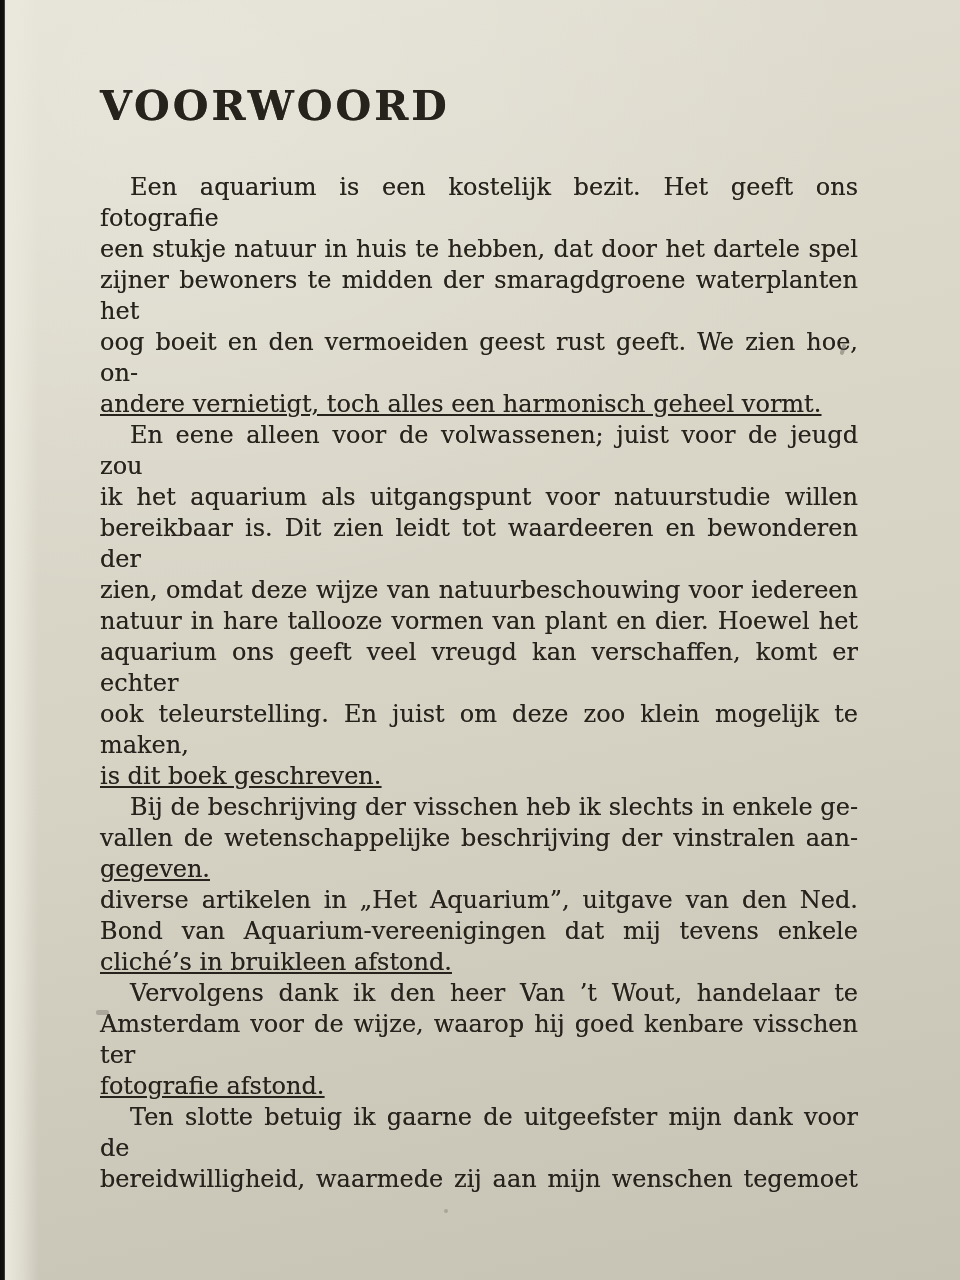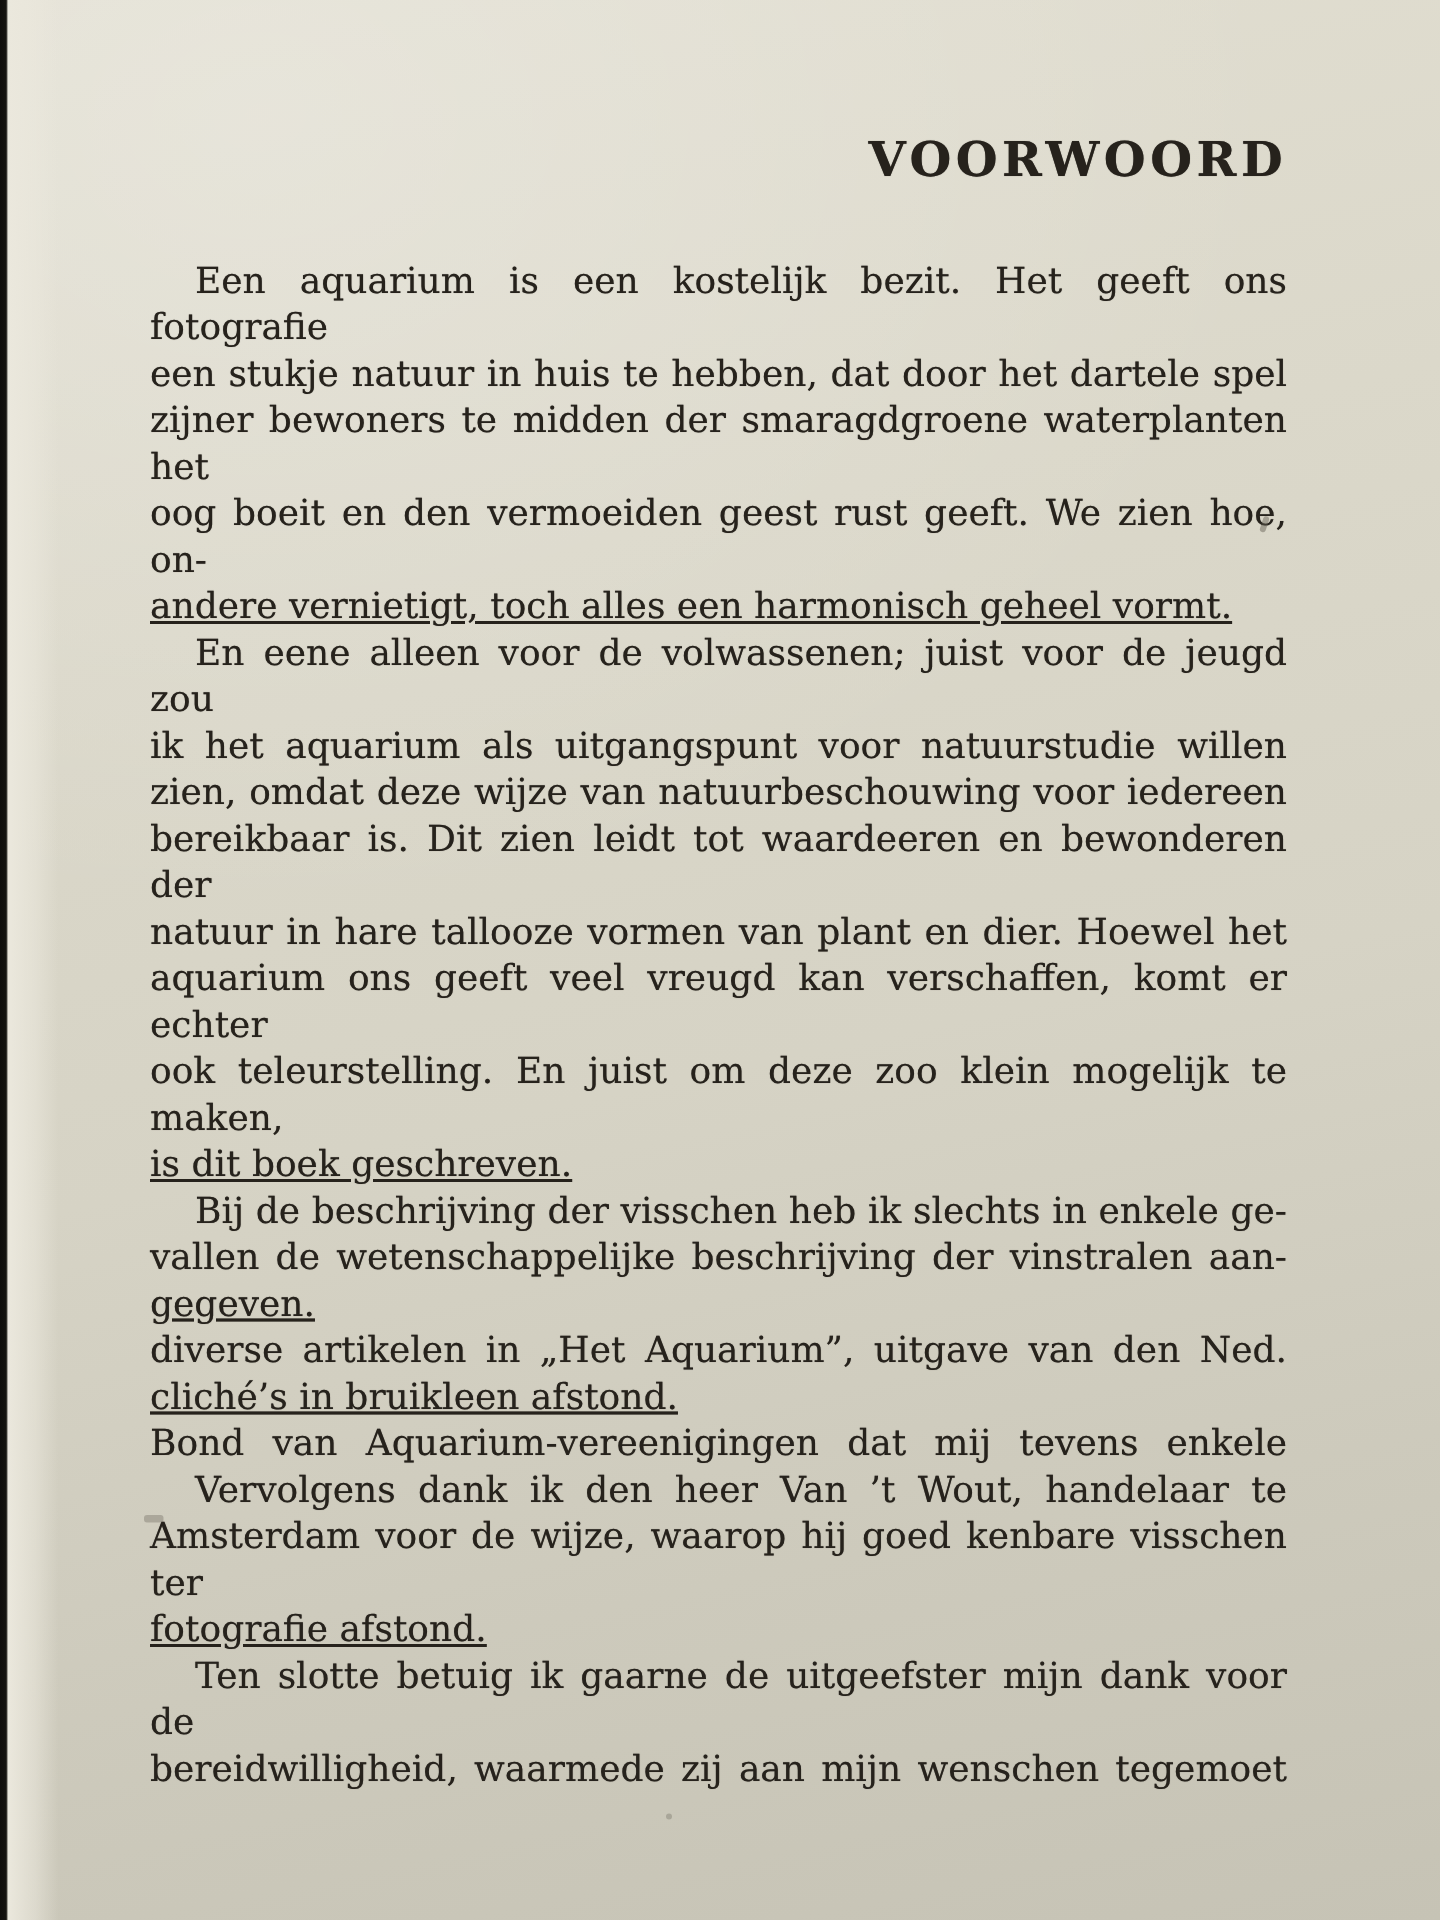--- a/index.html
+++ b/index.html
@@ -46,25 +46,25 @@
       rgba(235,232,221,0) 100%);
   }
   .content {
     position: absolute;
     left: 100px;
     top: 0;
     width: 758px;
   }
   .title {
     margin: 86px 0 0 0;
-    font-size: 32px;
+    font-size: 41px;
     line-height: 40px;
     font-weight: bold;
     letter-spacing: 3px;
-    text-align: right;
+    text-align: left;
     text-shadow: 0 0 0.5px rgba(30,26,20,0.7);
   }
   .body-text {
     margin-top: 46px;
     font-size: 24px;
     line-height: 31px;
     text-shadow: 0 0 0.5px rgba(30,26,20,0.55);
   }
   .para { margin: 0; }
   .line {
@@ -98,36 +98,36 @@
         <div class="para">
           <div class="line first">Een aquarium is een kostelijk bezit. Het geeft ons fotografie</div>
           <div class="line">een stukje natuur in huis te hebben, dat door het dartele spel</div>
           <div class="line">zijner bewoners te midden der smaragdgroene waterplanten het</div>
           <div class="line">oog boeit en den vermoeiden geest rust geeft. We zien hoe, on-</div>
           <div class="line last">andere vernietigt, toch alles een harmonisch geheel vormt.</div>
         </div>
         <div class="para">
           <div class="line first">En eene alleen voor de volwassenen; juist voor de jeugd zou</div>
           <div class="line">ik het aquarium als uitgangspunt voor natuurstudie willen</div>
+          <div class="line">bereikbaar is. Dit zien leidt tot waardeeren en bewonderen der</div>
           <div class="line">zien, omdat deze wijze van natuurbeschouwing voor iedereen</div>
-          <div class="line">bereikbaar is. Dit zien leidt tot waardeeren en bewonderen der</div>
           <div class="line">natuur in hare tallooze vormen van plant en dier. Hoewel het</div>
           <div class="line">aquarium ons geeft veel vreugd kan verschaffen, komt er echter</div>
           <div class="line">ook teleurstelling. En juist om deze zoo klein mogelijk te maken,</div>
           <div class="line last">is dit boek geschreven.</div>
         </div>
         <div class="para">
           <div class="line first">Bij de beschrijving der visschen heb ik slechts in enkele ge-</div>
           <div class="line">vallen de wetenschappelijke beschrijving der vinstralen aan-</div>
           <div class="line last">gegeven.</div>
         </div>
         <div class="para">
           <div class="line">diverse artikelen in „Het Aquarium”, uitgave van den Ned.</div>
+          <div class="line">Bond van Aquarium-vereenigingen dat mij tevens enkele</div>
           <div class="line last">cliché’s in bruikleen afstond.</div>
-          <div class="line">Bond van Aquarium-vereenigingen dat mij tevens enkele</div>
         </div>
         <div class="para">
           <div class="line first">Vervolgens dank ik den heer Van ’t Wout, handelaar te</div>
           <div class="line">Amsterdam voor de wijze, waarop hij goed kenbare visschen ter</div>
           <div class="line last">fotografie afstond.</div>
         </div>
         <div class="para">
           <div class="line first">Ten slotte betuig ik gaarne de uitgeefster mijn dank voor de</div>
           <div class="line">bereidwilligheid, waarmede zij aan mijn wenschen tegemoet</div>
         </div>

